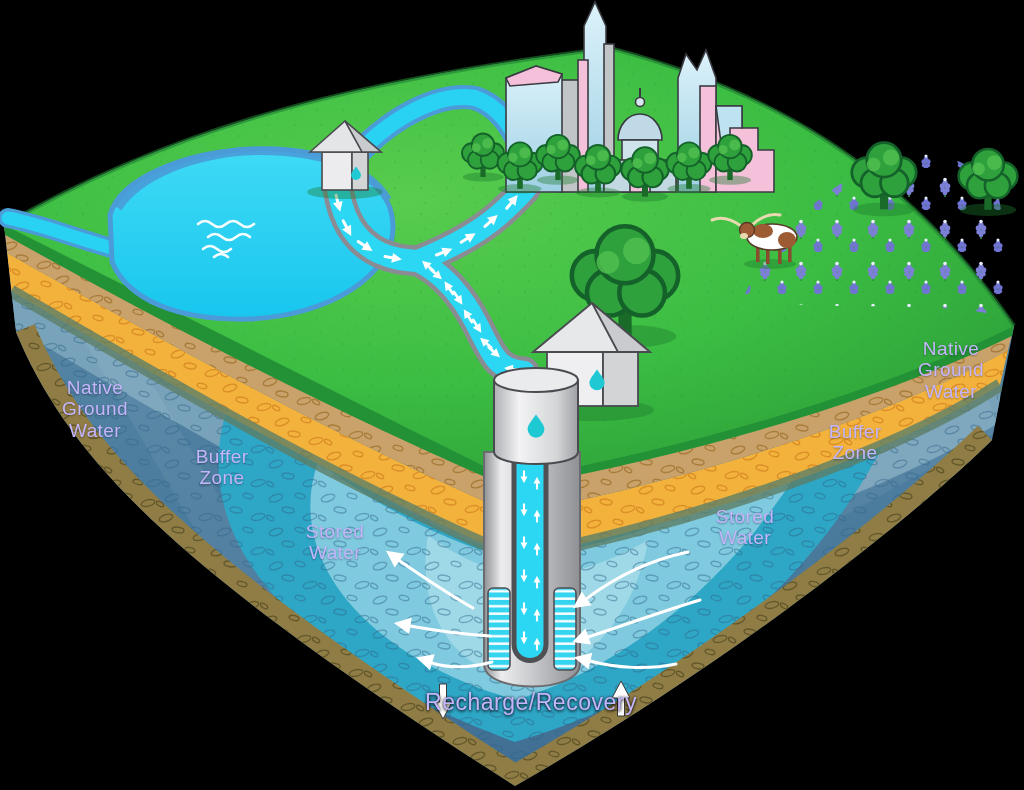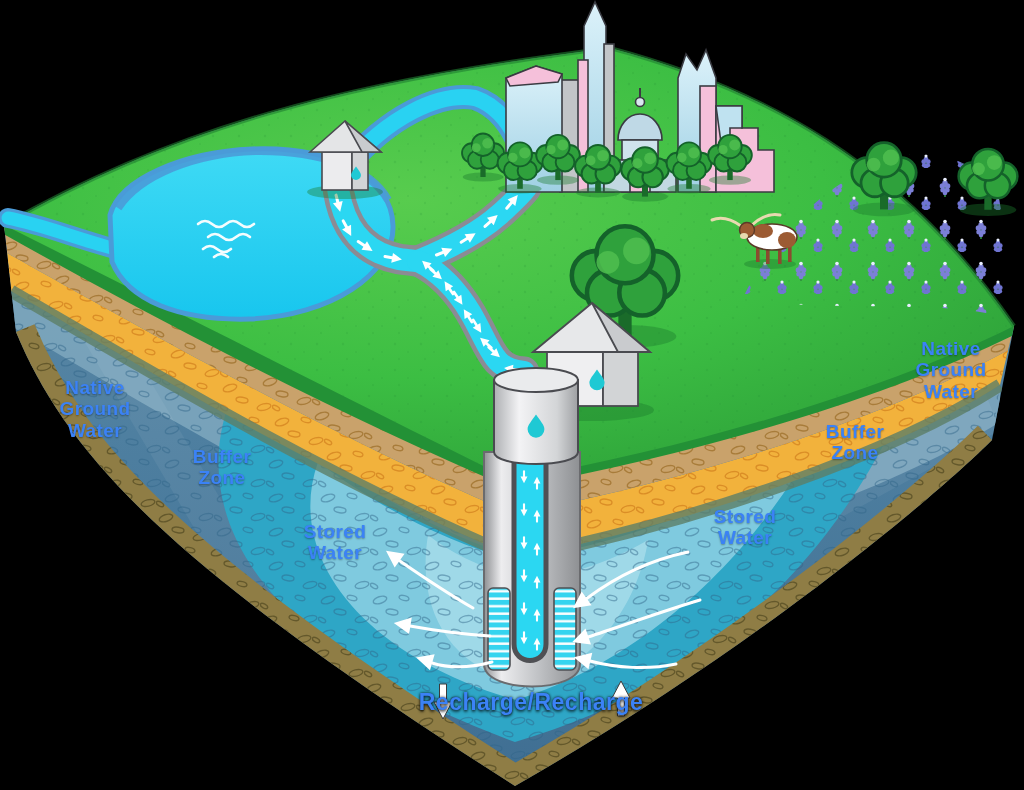--- a/index.html
+++ b/index.html
@@ -1,19 +1,19 @@
 <!DOCTYPE html>
 <html><head>
 <meta charset="utf-8">
 <style>
   html,body{margin:0;padding:0;background:#000;}
   #stage{position:relative;width:1024px;height:790px;background:#000;overflow:hidden;
          font-family:"Liberation Sans",sans-serif;}
   #art{position:absolute;left:0;top:0;}
-  .lbl{position:absolute;transform:translate(-50%,-50%);color:#3b82f6;font-weight:bold;
+  .lbl{position:absolute;transform:translate(-50%,-50%);color:#c4b5fd;font-weight:normal;
        font-size:19px;line-height:1.12;letter-spacing:.4px;text-align:center;
        white-space:pre-line;text-shadow:0 1px 2px rgba(0,0,0,.35);pointer-events:none;}
   .lbl-big{font-size:23px;letter-spacing:.5px;
        text-shadow:0 0 3px rgba(0,0,0,.85),0 2px 3px rgba(0,0,0,.55);}
 </style>
 </head>
 <body>
 
 <div id="stage">
 <svg id="art" width="1024" height="790" viewBox="0 0 1024 790">
@@ -373,14 +373,14 @@
 Zone</div>
 <div class="lbl" style="left:335px;top:542px">Stored
 Water</div>
 <div class="lbl" style="left:745px;top:527px">Stored
 Water</div>
 <div class="lbl" style="left:855px;top:442px">Buffer
 Zone</div>
 <div class="lbl" style="left:951px;top:370px">Native
 Ground
 Water</div>
-<div class="lbl lbl-big" style="left:531px;top:703px">Recharge/Recharge</div>
+<div class="lbl lbl-big" style="left:531px;top:703px">Recharge/Recovery</div>
 </div>
 
 </body></html>

